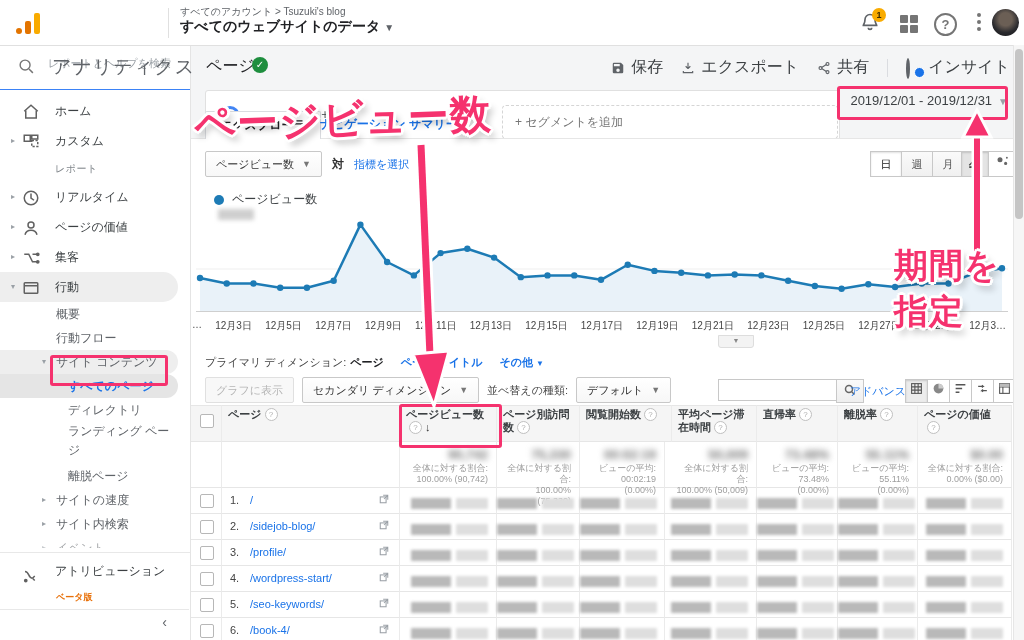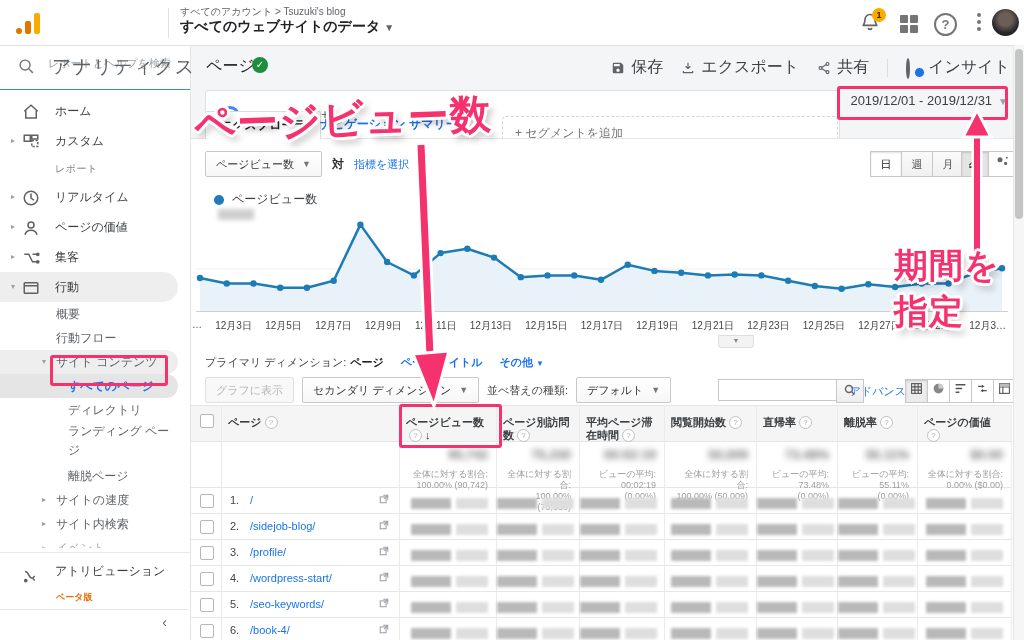--- a/index.html
+++ b/index.html
@@ -64,21 +64,21 @@
   .tool-sep{width:1px;height:18px;background:#dadce0;}
   .ins-ic{position:relative;width:16px;height:16px;}
   .ins-ic .c{width:13px;height:13px;border:2px solid #5f6368;border-radius:50%;}
   .ins-ic .b{position:absolute;right:-3px;bottom:-2px;width:9px;height:9px;background:#1a73e8;border-radius:50%;border:1.5px solid #fff;}
   .date-ctl{position:absolute;right:16px;top:48px;font-size:13px;color:#3c4043;cursor:pointer;}
   .date-ctl .caret{color:#9aa0a6;font-size:10px;margin-left:6px;}
   
   .seg-card{position:absolute;left:15px;top:45px;width:633px;height:50px;background:#fff;border:1px solid #e0e0e0;border-radius:3px;}
   .seg-chip{position:absolute;left:14px;top:15px;display:flex;align-items:center;gap:8px;font-size:12px;color:#3c4043;}
   .seg-dot{width:14px;height:14px;border:3px solid #4285f4;border-radius:50%;}
-  .seg-add{position:absolute;left:296px;top:25px;width:322px;height:32px;border:1px dashed #d5d5d5;border-radius:4px;color:#757575;font-size:12px;line-height:32px;padding-left:12px;cursor:pointer;}
+  .seg-add{position:absolute;left:296px;top:14px;width:322px;height:32px;border:1px dashed #d5d5d5;border-radius:4px;color:#757575;font-size:12px;line-height:32px;padding-left:12px;cursor:pointer;}
   
   .sheet{position:absolute;left:0;top:93px;width:834px;height:502px;background:#fff;border-top:1px solid #e6e6e6;}
   .tabs{position:absolute;left:0;top:-28px;height:28px;width:100%;}
   .tab-active{position:absolute;left:15px;top:0;height:27px;background:#fff;border:1px solid #dadce0;border-bottom:none;border-radius:2px 2px 0 0;padding:0 14px;font-size:12px;font-weight:bold;color:#202124;line-height:27px;}
   .tab-link{position:absolute;left:130px;top:0;font-size:12px;font-weight:bold;color:#1a73e8;line-height:27px;cursor:pointer;}
   .metric-row{position:absolute;left:15px;top:12px;display:flex;align-items:center;gap:10px;}
   .btn{display:inline-flex;align-items:center;gap:8px;height:24px;padding:0 10px;border:1px solid #c8c8c8;border-radius:2px;background:linear-gradient(#fff,#f7f7f7);font-size:11px;color:#333;cursor:pointer;}
   .btn .caret{font-size:9px;color:#777;}
   .vs{font-size:12px;font-weight:bold;color:#333;}
   .link{color:#1a73e8;font-size:11px;cursor:pointer;text-decoration:none;}
@@ -106,28 +106,28 @@
   .tsearch .mag{width:26px;height:22px;border:1px solid #c8c8c8;background:linear-gradient(#fafafa,#efefef);text-align:center;line-height:22px;cursor:pointer;}
   .adv{position:absolute;right:118px;top:245px;}
   .views{position:absolute;right:8px;top:240px;display:flex;}
   .vbtn{width:21px;height:22px;border:1px solid #c8c8c8;margin-left:-1px;background:#fff;text-align:center;line-height:20px;cursor:pointer;color:#777;}
   .vbtn.sel{background:#ececec;box-shadow:inset 0 1px 2px rgba(0,0,0,.15);}
   
   .table{position:absolute;left:0;top:266px;width:822px;}
   .thead,.trow,.tsum{display:flex;}
   .th,.td{box-sizing:border-box;border-right:1px solid #ebebeb;border-bottom:1px solid #e6e6e6;}
   .c0{width:32px;} .c1{width:178px;} .c2{width:97px;} .c3{width:83px;} .c4{width:85px;} .c5{width:92px;} .c6{width:81px;} .c7{width:80px;} .c8{width:94px;}
-  .thead .th{background:#f5f5f5;border-top:1px solid #e6e6e6;font-size:11px;font-weight:bold;color:#3c4043;padding:10px 6px;height:37px;line-height:13px;}
+  .thead .th{background:#f5f5f5;border-top:1px solid #e6e6e6;font-size:11px;font-weight:bold;color:#3c4043;padding:2px 6px;height:37px;line-height:13px;}
   .hq{display:inline-block;width:11px;height:11px;border:1px solid #c0c0c0;border-radius:50%;background:#fff;color:#b0b0b0;font-size:8px;line-height:11px;text-align:center;font-weight:normal;margin-left:3px;vertical-align:1px;}
   .sortic{color:#333;font-size:11px;margin-left:3px;}
   .cb{display:inline-block;width:12px;height:12px;border:1px solid #b7b7b7;border-radius:2px;background:#fff;cursor:pointer;}
   .thead .c0,.trow .c0{padding:8px 0 0 10px;height:37px;}
   .tsum .td{height:46px;padding:5px 8px;text-align:right;background:#fff;}
   .sum-num{font-size:13px;font-weight:bold;color:#777;filter:blur(3px);display:block;}
-  .sum-note{font-size:9px;color:#9e9e9e;display:block;margin-top:7px;line-height:11px;}
+  .sum-note{font-size:9px;color:#9e9e9e;display:block;margin-top:1px;line-height:11px;}
   .trow .td{height:26px;}
   .trow .c0{height:26px !important;padding-top:6px !important;}
   .pagecell{font-size:11px;color:#444;padding:6px 6px 0 8px;position:relative;}
   .rownum{display:inline-block;width:20px;color:#444;}
   .plink{color:#1a73e8;text-decoration:none;cursor:pointer;}
   .extic{position:absolute;right:10px;top:6px;color:#9aa0a6;cursor:pointer;}
   .metric{padding:7px 8px 0 0;text-align:right;white-space:nowrap;}
   .blob{display:inline-block;height:11px;border-radius:1px;filter:blur(1.5px);}
   .bv{width:40px;background:#b9b9b9;}
   .bp{width:32px;background:#dedede;margin-left:5px;}
@@ -491,22 +491,22 @@
               <rect x="3" y="3" width="18" height="6" fill="#bbb" stroke="none"></rect>
             </svg></span>
       </div>
 
       <div class="table">
         <div class="thead">
           <div class="th c0"><span class="cb"></span></div>
           <div class="th c1"><span>ページ</span><span class="hq">?</span></div>
           <div class="th c2"><span>ページビュー数</span><span class="hq">?</span><span class="sortic">↓</span></div>
           <div class="th c3"><span>ページ別訪問数</span><span class="hq">?</span></div>
+          <div class="th c5"><span>閲覧開始数</span><span class="hq">?</span></div>
           <div class="th c4"><span>平均ページ滞在時間</span><span class="hq">?</span></div>
-          <div class="th c5"><span>閲覧開始数</span><span class="hq">?</span></div>
           <div class="th c6"><span>直帰率</span><span class="hq">?</span></div>
           <div class="th c7"><span>離脱率</span><span class="hq">?</span></div>
           <div class="th c8"><span>ページの価値</span><span class="hq">?</span></div>
         </div>
         <div class="tsum">
           <div class="td c0"></div>
           <div class="td c1"></div>
         <div class="td c2">
               <span class="sum-num">90,742</span>
               <span class="sum-note">全体に対する割合:<br>100.00% (90,742)</span>

